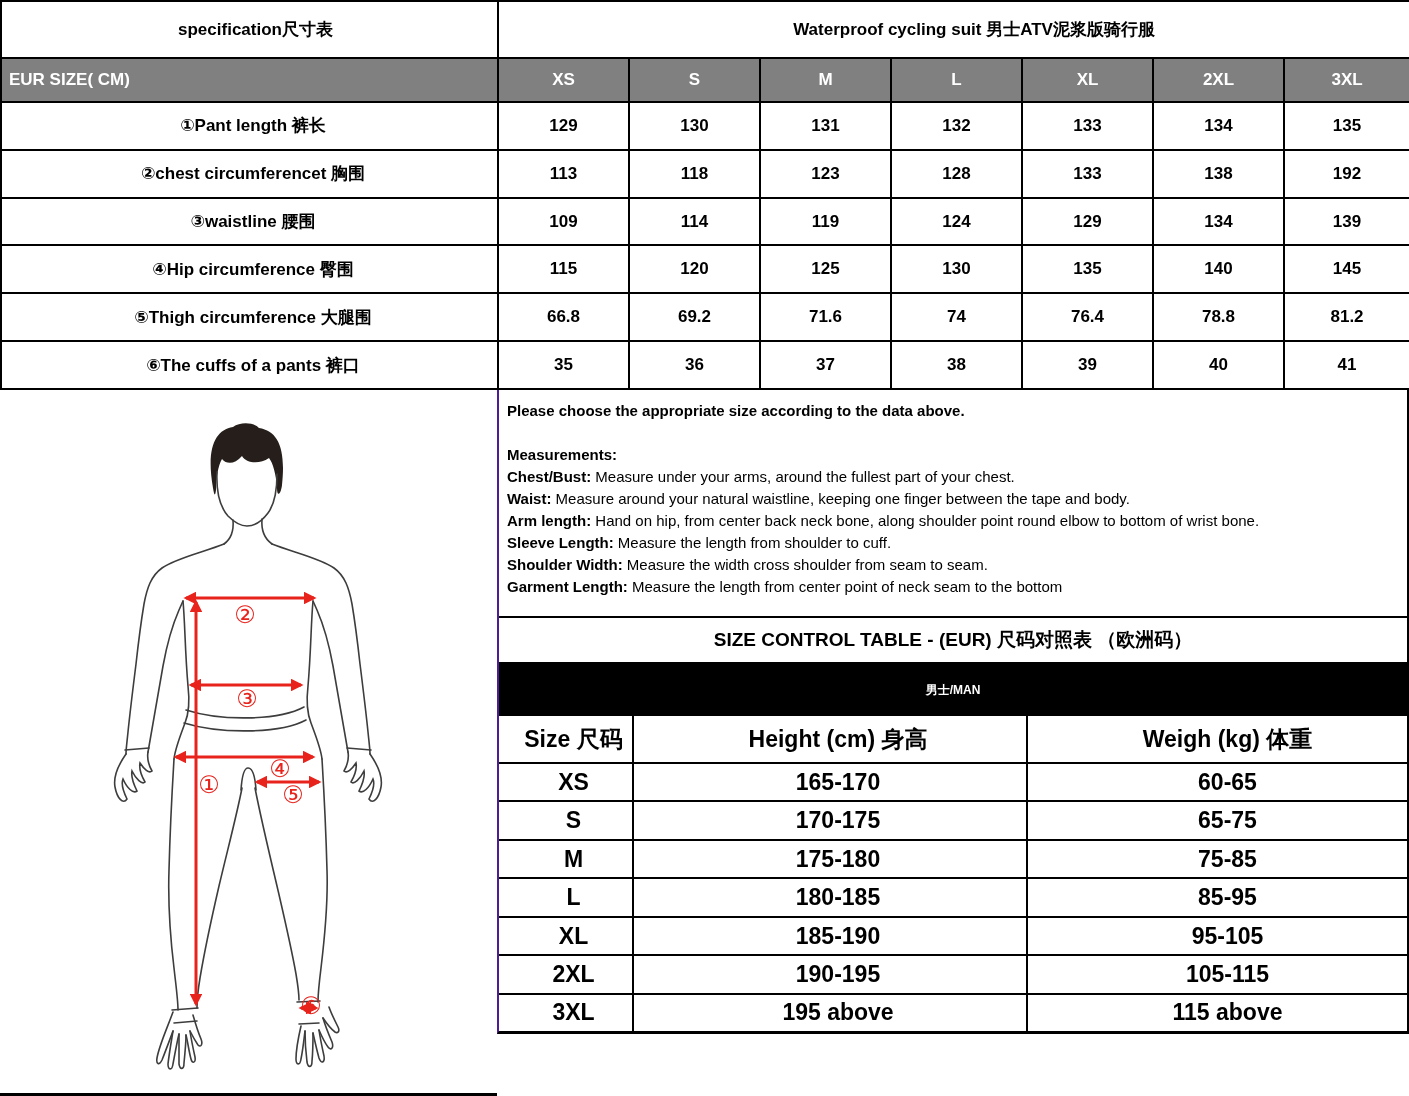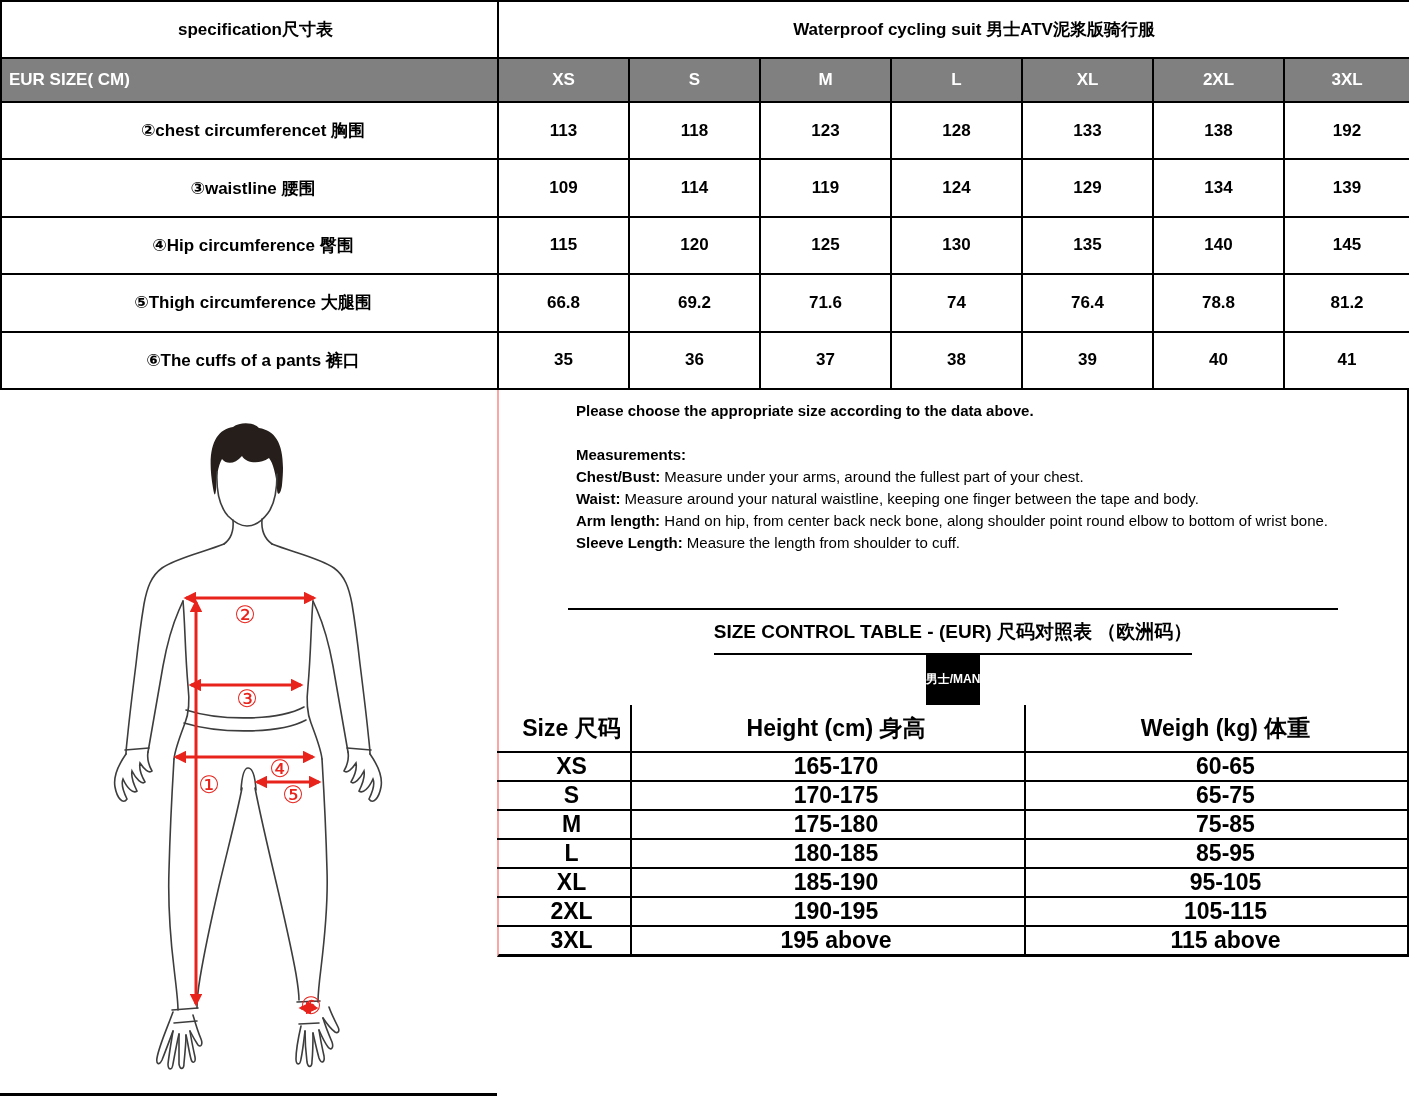--- a/index.html
+++ b/index.html
@@ -20,23 +20,23 @@
   .rlabel { text-align:left; padding-left:7px; font-size:17.5px; }
 
   
   .figure-area { position:absolute; left:0; top:390px; width:497px; height:706px;
                  border-bottom:3px solid #000; }
   .figure-area svg { position:absolute; left:0; top:0; }
   .fig-num { position:absolute; transform:translate(-50%,-50%); color:#e8231c;
              font-size:24px; line-height:1; font-family:"DejaVu Sans",sans-serif; }
 
   
-  .right-panel { position:absolute; left:497px; top:390px; width:912px; height:567px;
-                 border-left:2px solid #fca5a5; border-right:2px solid #000;
-                 border-bottom:3px solid #000; display:flex; flex-direction:column;align-items:center; }
+  .right-panel { position:absolute; left:497px; top:390px; width:912px; height:644px;
+                 border-left:2px solid #4c1d95; border-right:2px solid #000;
+                 border-bottom:3px solid #000; display:flex; flex-direction:column; }
   .notes { height:228px; border-bottom:2px solid #000; padding:10px 10px 0 8px;
            font-size:15px; line-height:22px; color:#000; }
   .note-intro { font-weight:bold; margin-bottom:22px; }
   .note-heading { font-weight:bold; }
   .sct-title { height:46px; border-bottom:2px solid #000; display:flex; align-items:center;
                justify-content:center; font-size:19px; font-weight:bold; }
   .man-bar { height:52px; background:#000; color:#fff; display:flex; align-items:center;
              justify-content:center; font-size:12px; font-weight:bold; }
   .sct-table { flex:1; width:100%; border-collapse:collapse; table-layout:fixed; }
   .sct-table td { border:2px solid #000; text-align:center; vertical-align:middle;
@@ -71,20 +71,30 @@
       <td class="corner">EUR SIZE( CM)</td>
       <td>XS</td>
       <td>S</td>
       <td>M</td>
       <td>L</td>
       <td>XL</td>
       <td>2XL</td>
       <td>3XL</td>
     </tr>
     <tr>
+      <td class="rlabel">①Pant length 裤长</td>
+      <td>129</td>
+      <td>130</td>
+      <td>131</td>
+      <td>132</td>
+      <td>133</td>
+      <td>134</td>
+      <td>135</td>
+    </tr>
+    <tr>
       <td class="rlabel">②chest circumferencet 胸围</td>
       <td>113</td>
       <td>118</td>
       <td>123</td>
       <td>128</td>
       <td>133</td>
       <td>138</td>
       <td>192</td>
     </tr>
     <tr>
@@ -218,20 +228,22 @@
 
   <div class="right-panel">
 
     <div class="notes">
       <div class="note-intro">Please choose the appropriate size according to the data above.</div>
       <div class="note-heading">Measurements:</div>
       <div class="note-line"><b>Chest/Bust:</b><span> Measure under your arms, around the fullest part of your chest.</span></div>
       <div class="note-line"><b>Waist:</b><span> Measure around your natural waistline, keeping one finger between the tape and body.</span></div>
       <div class="note-line"><b>Arm length:</b><span> Hand on hip, from center back neck bone, along shoulder point round elbow to bottom of wrist bone.</span></div>
       <div class="note-line"><b>Sleeve Length:</b><span> Measure the length from shoulder to cuff.</span></div>
+      <div class="note-line"><b>Shoulder Width:</b><span> Measure the width cross shoulder from seam to seam.</span></div>
+      <div class="note-line"><b>Garment Length:</b><span> Measure the length from center point of neck seam to the bottom</span></div>
     </div>
 
     <div class="sct-title">SIZE CONTROL TABLE - (EUR) 尺码对照表 （欧洲码）</div>
     <div class="man-bar">男士/MAN</div>
 
     <table class="sct-table">
       <colgroup>
         <col style="width:134px">
           <col style="width:394px">
           <col style="width:384px">

